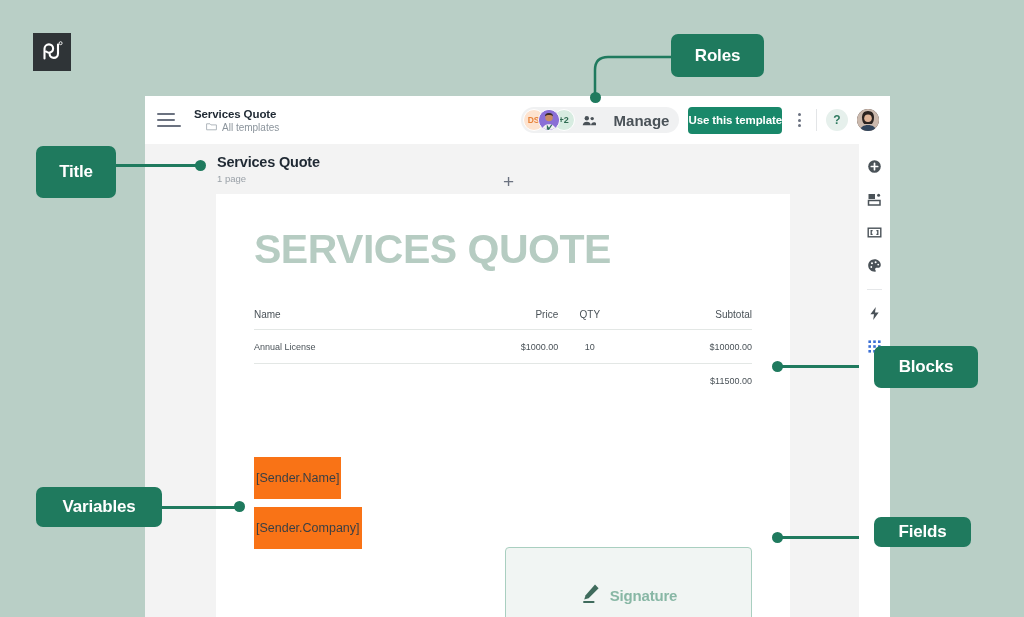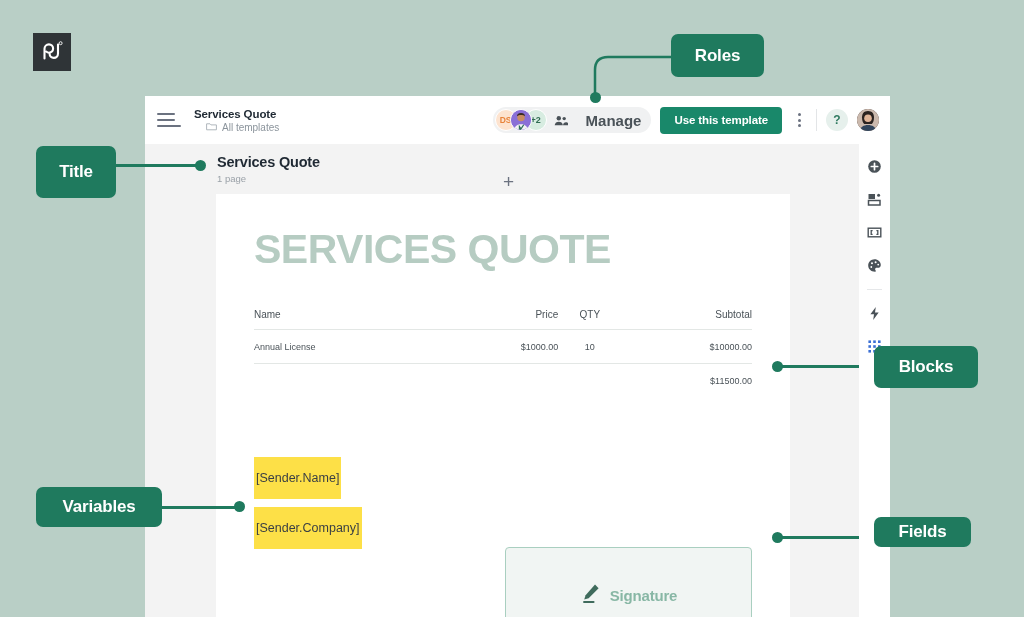--- a/index.html
+++ b/index.html
@@ -53,21 +53,21 @@
   .av { width:22px; height:22px; border-radius:50%; display:flex; align-items:center;
         justify-content:center; font-size:8.5px; font-weight:bold; border:1.5px solid #fff; }
   .av.ds { background:#fde3cf; color:#e8833a; }
   .av.ph { background:#8a6fd6; overflow:hidden; margin-left:-7px; position:relative; }
   .av.plus { background:#d7ece1; color:#2f6b52; margin-left:-7px; font-size:9px; }
   .manage-btn { display:flex; align-items:center; gap:18px; margin-left:7px;
         font-size:15px; font-weight:bold; color:#4a5258; cursor:pointer; }
 
   .use-template {
     background:#19886a; color:#fff; font-size:11.5px; font-weight:bold;
-    border:none; border-radius:4px; padding:0 14px; height:27px; cursor:pointer;
+    border:none; border-radius:4px; padding:0 0; height:27px; cursor:pointer;
     letter-spacing:-0.1px;
   }
   .kebab { width:16px; display:flex; flex-direction:column; align-items:center; gap:2.5px; cursor:pointer; }
   .kebab i { width:3px; height:3px; border-radius:50%; background:#6b7280; display:block; }
   .vdiv { width:1px; height:22px; background:#e3e5e7; }
   .help-btn { width:22px; height:22px; border-radius:50%; background:#e6f0ec; color:#2f7a60;
         display:flex; align-items:center; justify-content:center; font-size:12px; font-weight:bold; cursor:pointer; }
   .me-av { width:22px; height:22px; border-radius:50%; overflow:hidden; background:#6b5a52; cursor:pointer; }
 
   
@@ -112,21 +112,21 @@
   table.items td {
     font-size:9px; color:#4a5258; padding:12px 0 11px 0;
     border-bottom:1px solid #e3e7e5;
   }
   table.items .c-name { text-align:left;margin-top:25px; }
   table.items .c-price, table.items .c-qty, table.items .c-sub { text-align:right; }
   table.items th.c-qty, table.items td.c-qty { text-align:center; }
   table.items tr.total td { border-bottom:none; padding-top:12px; }
 
   .vars { margin-top:60px; }
-  .var-chip { background:#fde047; color:#3a3f44; font-size:12.5px;
+  .var-chip { background:#f97316; color:#3a3f44; font-size:12.5px;
        display:inline-block; padding:14px 2px; margin-bottom:8px; }
 
   .sig-field {
     position:absolute; left:360px; top:353px; width:247px; height:97px;
     border:1.5px solid #a9cfc0; border-radius:4px; background:#f1f5f3;
     display:flex; align-items:center; justify-content:center; gap:9px; cursor:pointer;
   }
   .sig-field .lbl { font-size:15px; font-weight:bold; color:#88b7a5; letter-spacing:-0.2px; }
 
   

